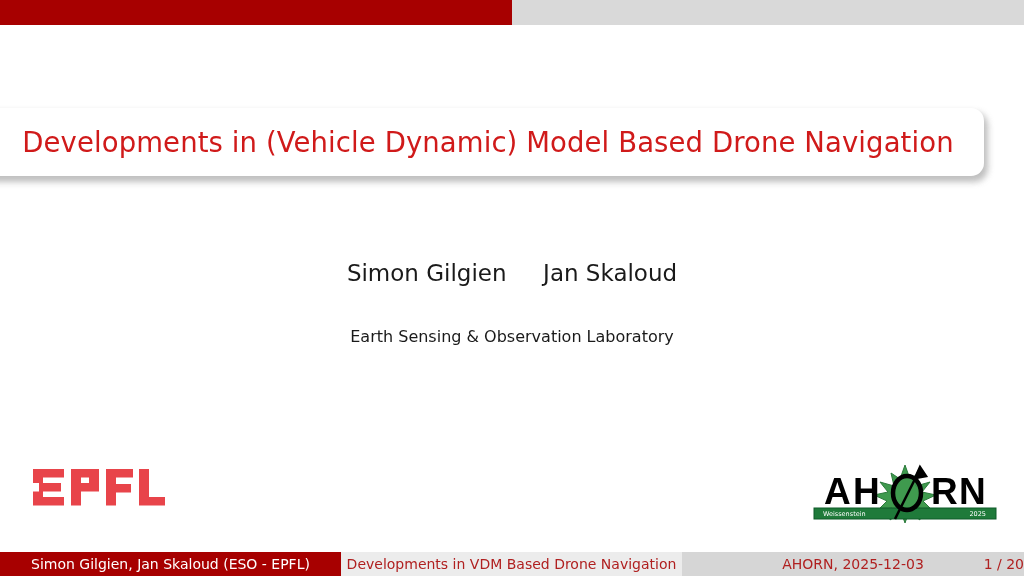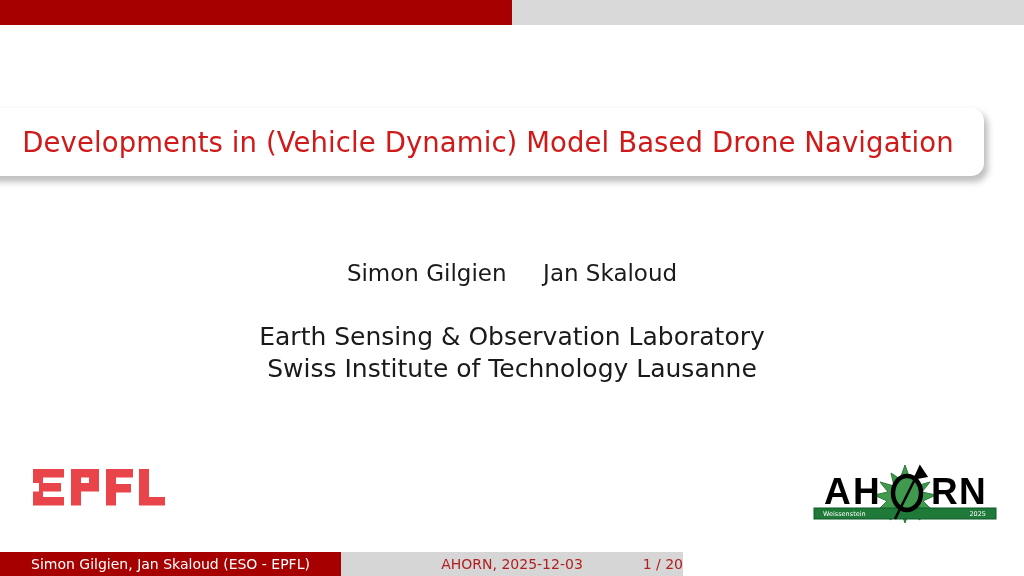--- a/index.html
+++ b/index.html
@@ -87,21 +87,21 @@
     color: #1a1a1a;
   }
   .author-line {
     font-size: 23px;
     line-height: 30px;
     white-space: pre;
     margin-top: 40px;
   }
   #institute {
     margin-top: 33px;
-    font-size: 25px;
+    font-size: 16px;
     line-height: 32px;
   }
   .institute-line { display: block; }
   #date-line {
     margin-top: 32px;
     font-size: 23px;
     line-height: 30px;
   }
   #date-line sup {
     font-size: 0.62em;
@@ -185,21 +185,20 @@
 
   <div id="title-shadow"></div>
   <div id="title-box">
     <span id="title-text">Developments in (Vehicle Dynamic) Model Based Drone Navigation</span>
   </div>
 
   <div id="center-block">
     <div class="author-line">Simon Gilgien     Jan Skaloud</div>
     <div id="institute">
       <span class="institute-line">Earth Sensing &amp; Observation Laboratory</span>
-      <span class="institute-line">Swiss Institute of Technology Lausanne</span>
     </div>
   </div>
 
   <div id="epfl-logo">
     <svg viewBox="0 0 264 92" width="132" height="46" aria-label="EPFL">
       <g fill="#e8444a">
 
         <path d="M0,0 H62 V17 H20 V28 H56 V45 H20 V56 H62 V73 H0 Z"></path>
         <rect x="0" y="28" width="12" height="17" fill="#ffffff"></rect>
 
@@ -237,19 +236,20 @@
 
       <g stroke="#000000" stroke-width="5" fill="#000000">
         <line x1="166" y1="118" x2="216" y2="18"></line>
         <path d="M216,14 L206,36 L228,32 Z"></path>
       </g>
     </svg>
   </div>
 
   <div id="footer">
     <div class="foot-seg" id="foot-author">Simon Gilgien, Jan Skaloud  (ESO - EPFL)</div>
+    <div class="foot-seg" id="foot-title">Developments in VDM Based Drone Navigation</div>
     <div class="foot-seg" id="foot-right">
       <span id="foot-venue">AHORN, 2025-12-03</span>
       <span id="foot-page">1 / 20</span>
     </div>
   </div>
 
 </div>
 
 </body></html>

